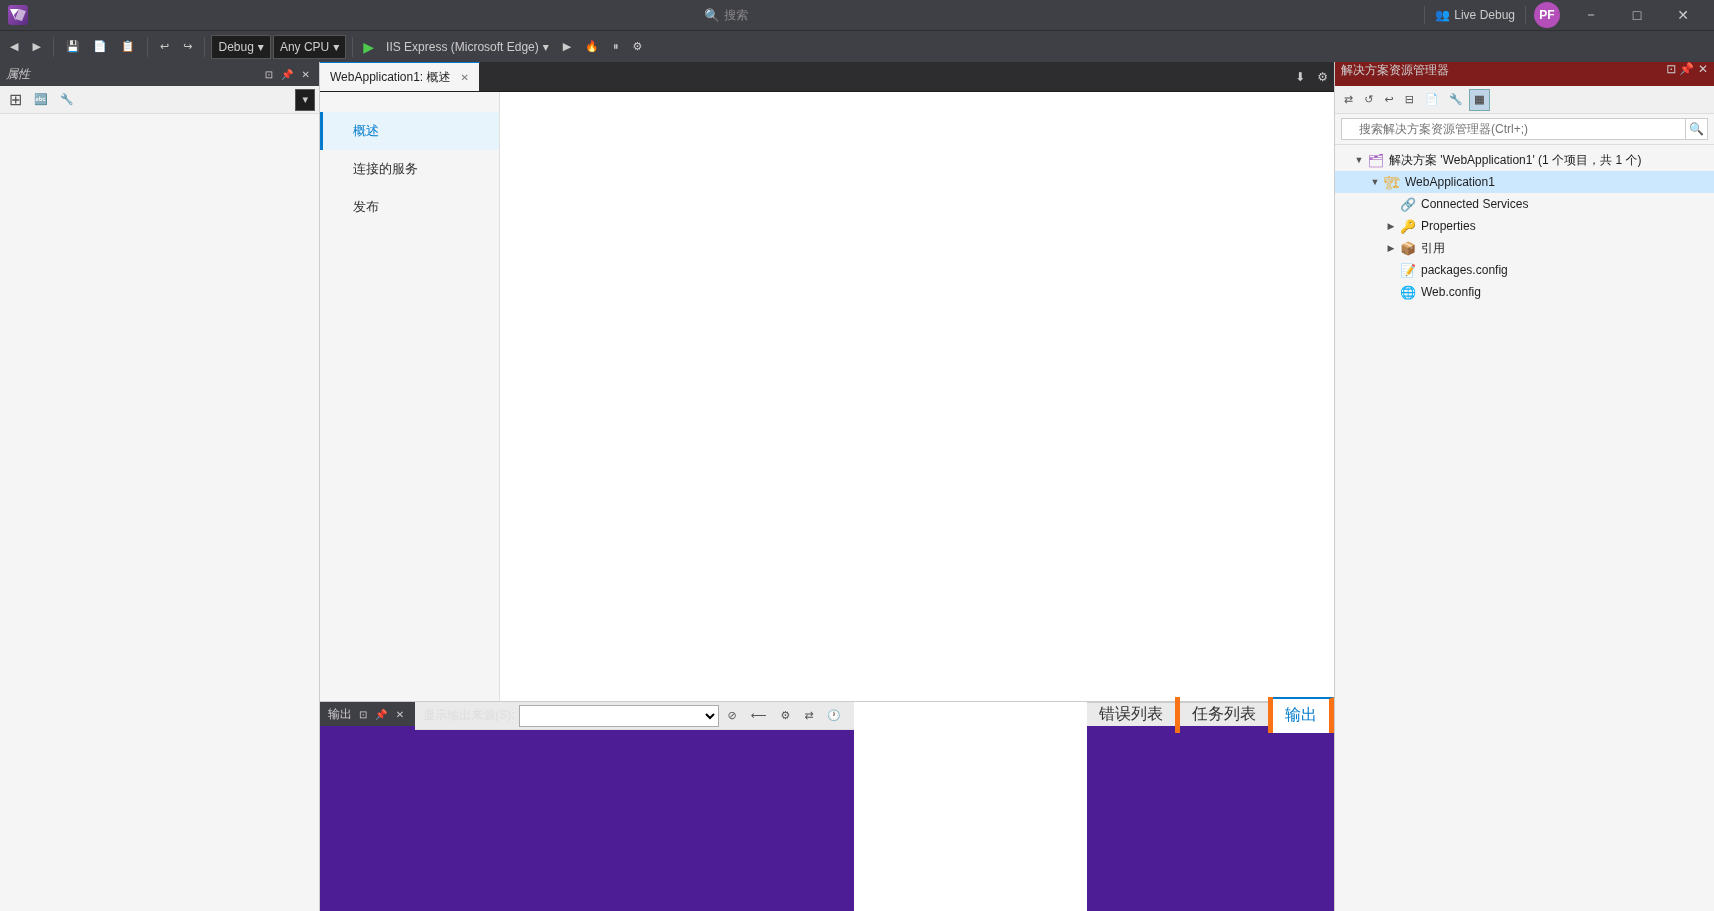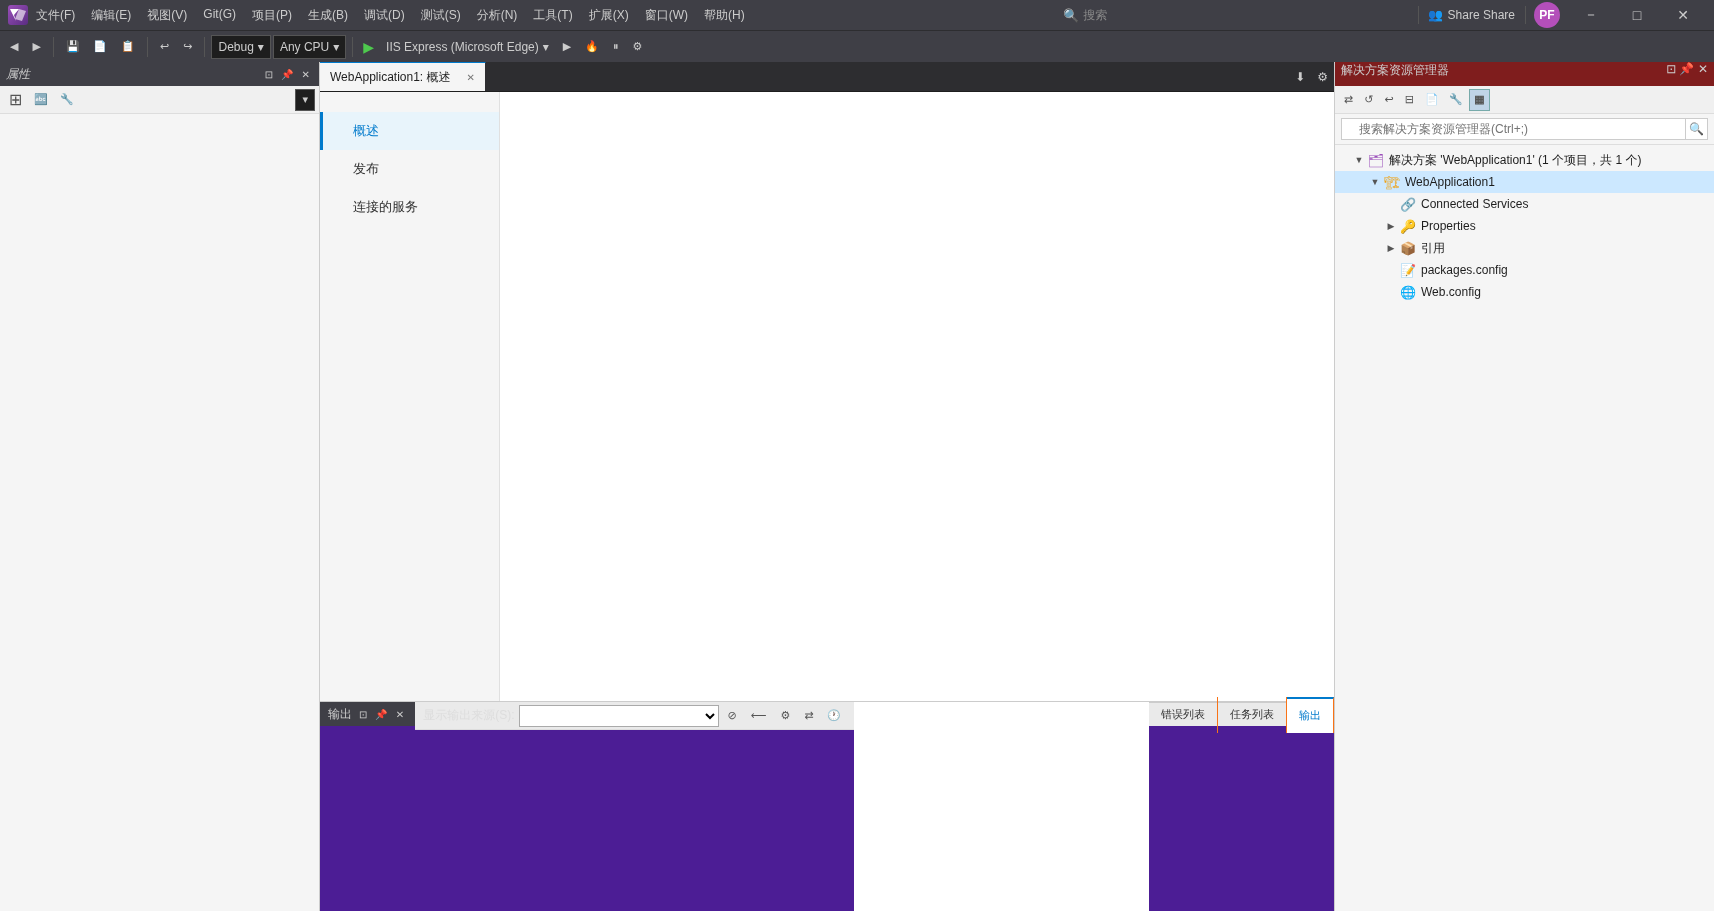--- a/index.html
+++ b/index.html
@@ -30,21 +30,21 @@
     #left-panel-header .panel-btns { display: flex; gap: 2px; }
     #left-panel-header .pnl-btn { color: #ccc; cursor: pointer; font-size: 10px; padding: 0 3px; }
     #left-panel-toolbar { display: flex; align-items: center; background: #f0f0f0; height: 28px; padding: 0 4px; border-bottom: 1px solid #ddd; gap: 2px; }
     #left-panel-content { flex: 1; background: #f5f5f5; }
 
     
     #center-area { flex: 1; display: flex; flex-direction: column; }
 
     
     #doc-tabs { display: flex; align-items: stretch; background: #2d2d30; height: 30px; border-bottom: 1px solid #1e1e1e; }
-    .doc-tab { display: flex; align-items: center; padding: 0 10px; font-size: 12px; cursor: pointer; color: #9d9d9d; border-right: 1px solid #2d2d30; gap: 12px; min-width: 120px; }
+    .doc-tab { display: flex; align-items: center; padding: 0 10px; font-size: 12px; cursor: pointer; color: #9d9d9d; border-right: 1px solid #2d2d30; gap: 6px; min-width: 120px; }
     .doc-tab.active { background: #f5f5f5; color: #1e1e1e; border-top: 1px solid #007acc; }
     .doc-tab .tab-close { font-size: 10px; color: #777; cursor: pointer; margin-left: 4px; }
     .tab-overflow { display: flex; align-items: center; padding: 0 6px; color: #ccc; cursor: pointer; margin-left: auto; }
     .tab-settings-btn { display: flex; align-items: center; padding: 0 6px; color: #ccc; cursor: pointer; }
 
     
     #doc-content { flex: 1; background: #f5f5f5; display: flex; overflow: hidden; }
     #doc-sidebar { width: 180px; background: #f5f5f5; border-right: 1px solid #e0e0e0; padding: 20px 0; }
     .doc-nav-item { padding: 10px 20px 10px 30px; font-size: 13px; color: #333; cursor: pointer; border-left: 3px solid transparent; }
     .doc-nav-item.active { border-left: 3px solid #007acc; background: #e8f4fb; color: #007acc; font-weight: 500; }
@@ -56,21 +56,21 @@
     #output-header .out-title { flex: 1; }
     #output-header .out-btns { display: flex; gap: 2px; }
     #output-header .out-btn { color: #ccc; cursor: pointer; font-size: 10px; padding: 0 3px; }
     #output-toolbar { display: flex; align-items: center; background: #eaeaea; height: 28px; padding: 0 8px; border-bottom: 1px solid #ddd; gap: 4px; }
     .out-tb-btn { padding: 2px 4px; color: #555; cursor: pointer; font-size: 11px; border: 1px solid transparent; display: flex; align-items: center; height: 22px; }
     #output-source-select { height: 22px; border: 1px solid #aaa; background: white; font-size: 12px; padding: 0 4px; min-width: 200px; }
     #output-content { flex: 1; background: white; padding: 4px 8px; overflow-y: auto; font-family: 'Consolas', monospace; font-size: 12px; }
 
     
     #bottom-tabs { display: flex; align-items: center; background: #eaeaea; height: 24px; border-top: 1px solid #ccc; }
-    .bottom-tab { padding: 2px 12px; font-size: 11px; cursor: pointer; color: #333; border-right: 1px solid #f97316; height: 36px; display: flex; align-items: center; }
+    .bottom-tab { padding: 2px 12px; font-size: 16px; cursor: pointer; color: #333; border-right: 5px solid #f97316; height: 36px; display: flex; align-items: center; }
     .bottom-tab.active { background: white; border-top: 2px solid #007acc; color: #007acc; }
 
     
     #right-panel { width: 380px; min-width: 380px; background: #f5f5f5; display: flex; flex-direction: column; border-left: 1px solid #ccc; }
     #right-panel-header { display: flex; align-items: flex-start; background: #7f1d1d; height: 24px; padding: 0 6px; color: #ccc; font-size: 12px; }
     #right-panel-header .panel-title { flex: 1; }
     #right-panel-toolbar { display: flex; align-items: center; background: #f0f0f0; height: 28px; padding: 0 4px; border-bottom: 1px solid #ddd; gap: 1px; flex-wrap: wrap; }
     .rp-btn { padding: 2px 4px; color: #555; cursor: pointer; font-size: 11px; border: 1px solid transparent; display: flex; align-items: center; height: 22px; }
     #right-search { display: flex; align-items: center; padding: 4px 6px; border-bottom: 1px solid #ddd; background: #f5f5f5; }
     #right-search input { flex: 1; border: 1px solid #ccc; height: 22px; font-size: 12px; padding: 0 17px; background: white; color: #333; }
@@ -89,42 +89,27 @@
 </head>
 <body>
 
 <div id="title-bar">
   <div class="vs-logo">
     <svg width="16" height="16" viewBox="0 0 16 16">
         <path fill="white" d="M0 2l6 12L4 8 9 2z"></path>
         <path fill="rgba(255,255,255,0.6)" d="M9 2l7 2-4 10-7-2z"></path>
       </svg>
   </div>
-  <div class="menu-items">
-    <span class="menu-item">文件(F)</span>
-    <span class="menu-item">编辑(E)</span>
-    <span class="menu-item">视图(V)</span>
-    <span class="menu-item">Git(G)</span>
-    <span class="menu-item">项目(P)</span>
-    <span class="menu-item">生成(B)</span>
-    <span class="menu-item">调试(D)</span>
-    <span class="menu-item">测试(S)</span>
-    <span class="menu-item">分析(N)</span>
-    <span class="menu-item">工具(T)</span>
-    <span class="menu-item">扩展(X)</span>
-    <span class="menu-item">窗口(W)</span>
-    <span class="menu-item">帮助(H)</span>
-  </div>
   <div style="flex:1; display:flex; align-items:center; justify-content:center; gap:4px;">
     <span style="font-size:13px; color:#888;">🔍</span>
     <span style="color:#888; font-size:12px;">搜索</span>
   </div>
   <div class="liveshare">
     <span>👥</span>
-    <span>Share Share</span>
+    <span>Live Debug</span>
   </div>
   <div style="display:flex; align-items:center; padding: 0 8px;">
     <div style="width:26px; height:26px; border-radius:50%; background:#b44fba; display:flex; align-items:center; justify-content:center; color:white; font-size:12px; font-weight:bold;">PF</div>
   </div>
   <div class="window-controls">
     <div class="win-btn">－</div>
     <div class="win-btn">□</div>
     <div class="win-btn close">✕</div>
   </div>
 </div>
@@ -191,22 +176,22 @@
         <span>WebApplication1: 概述</span>
         <span class="tab-close">✕</span>
       </div>
       <div class="tab-overflow">⬇</div>
       <div class="tab-settings-btn">⚙</div>
     </div>
 
     <div id="doc-content">
       <div id="doc-sidebar">
         <div class="doc-nav-item active">概述</div>
+        <div class="doc-nav-item">连接的服务</div>
         <div class="doc-nav-item">发布</div>
-        <div class="doc-nav-item">连接的服务</div>
       </div>
       <div id="doc-main">
       </div>
     </div>
 
     <div id="output-panel">
       <div id="output-header">
         <span class="out-title">输出</span>
         <div class="out-btns">
           <span class="out-btn">⊡</span>

